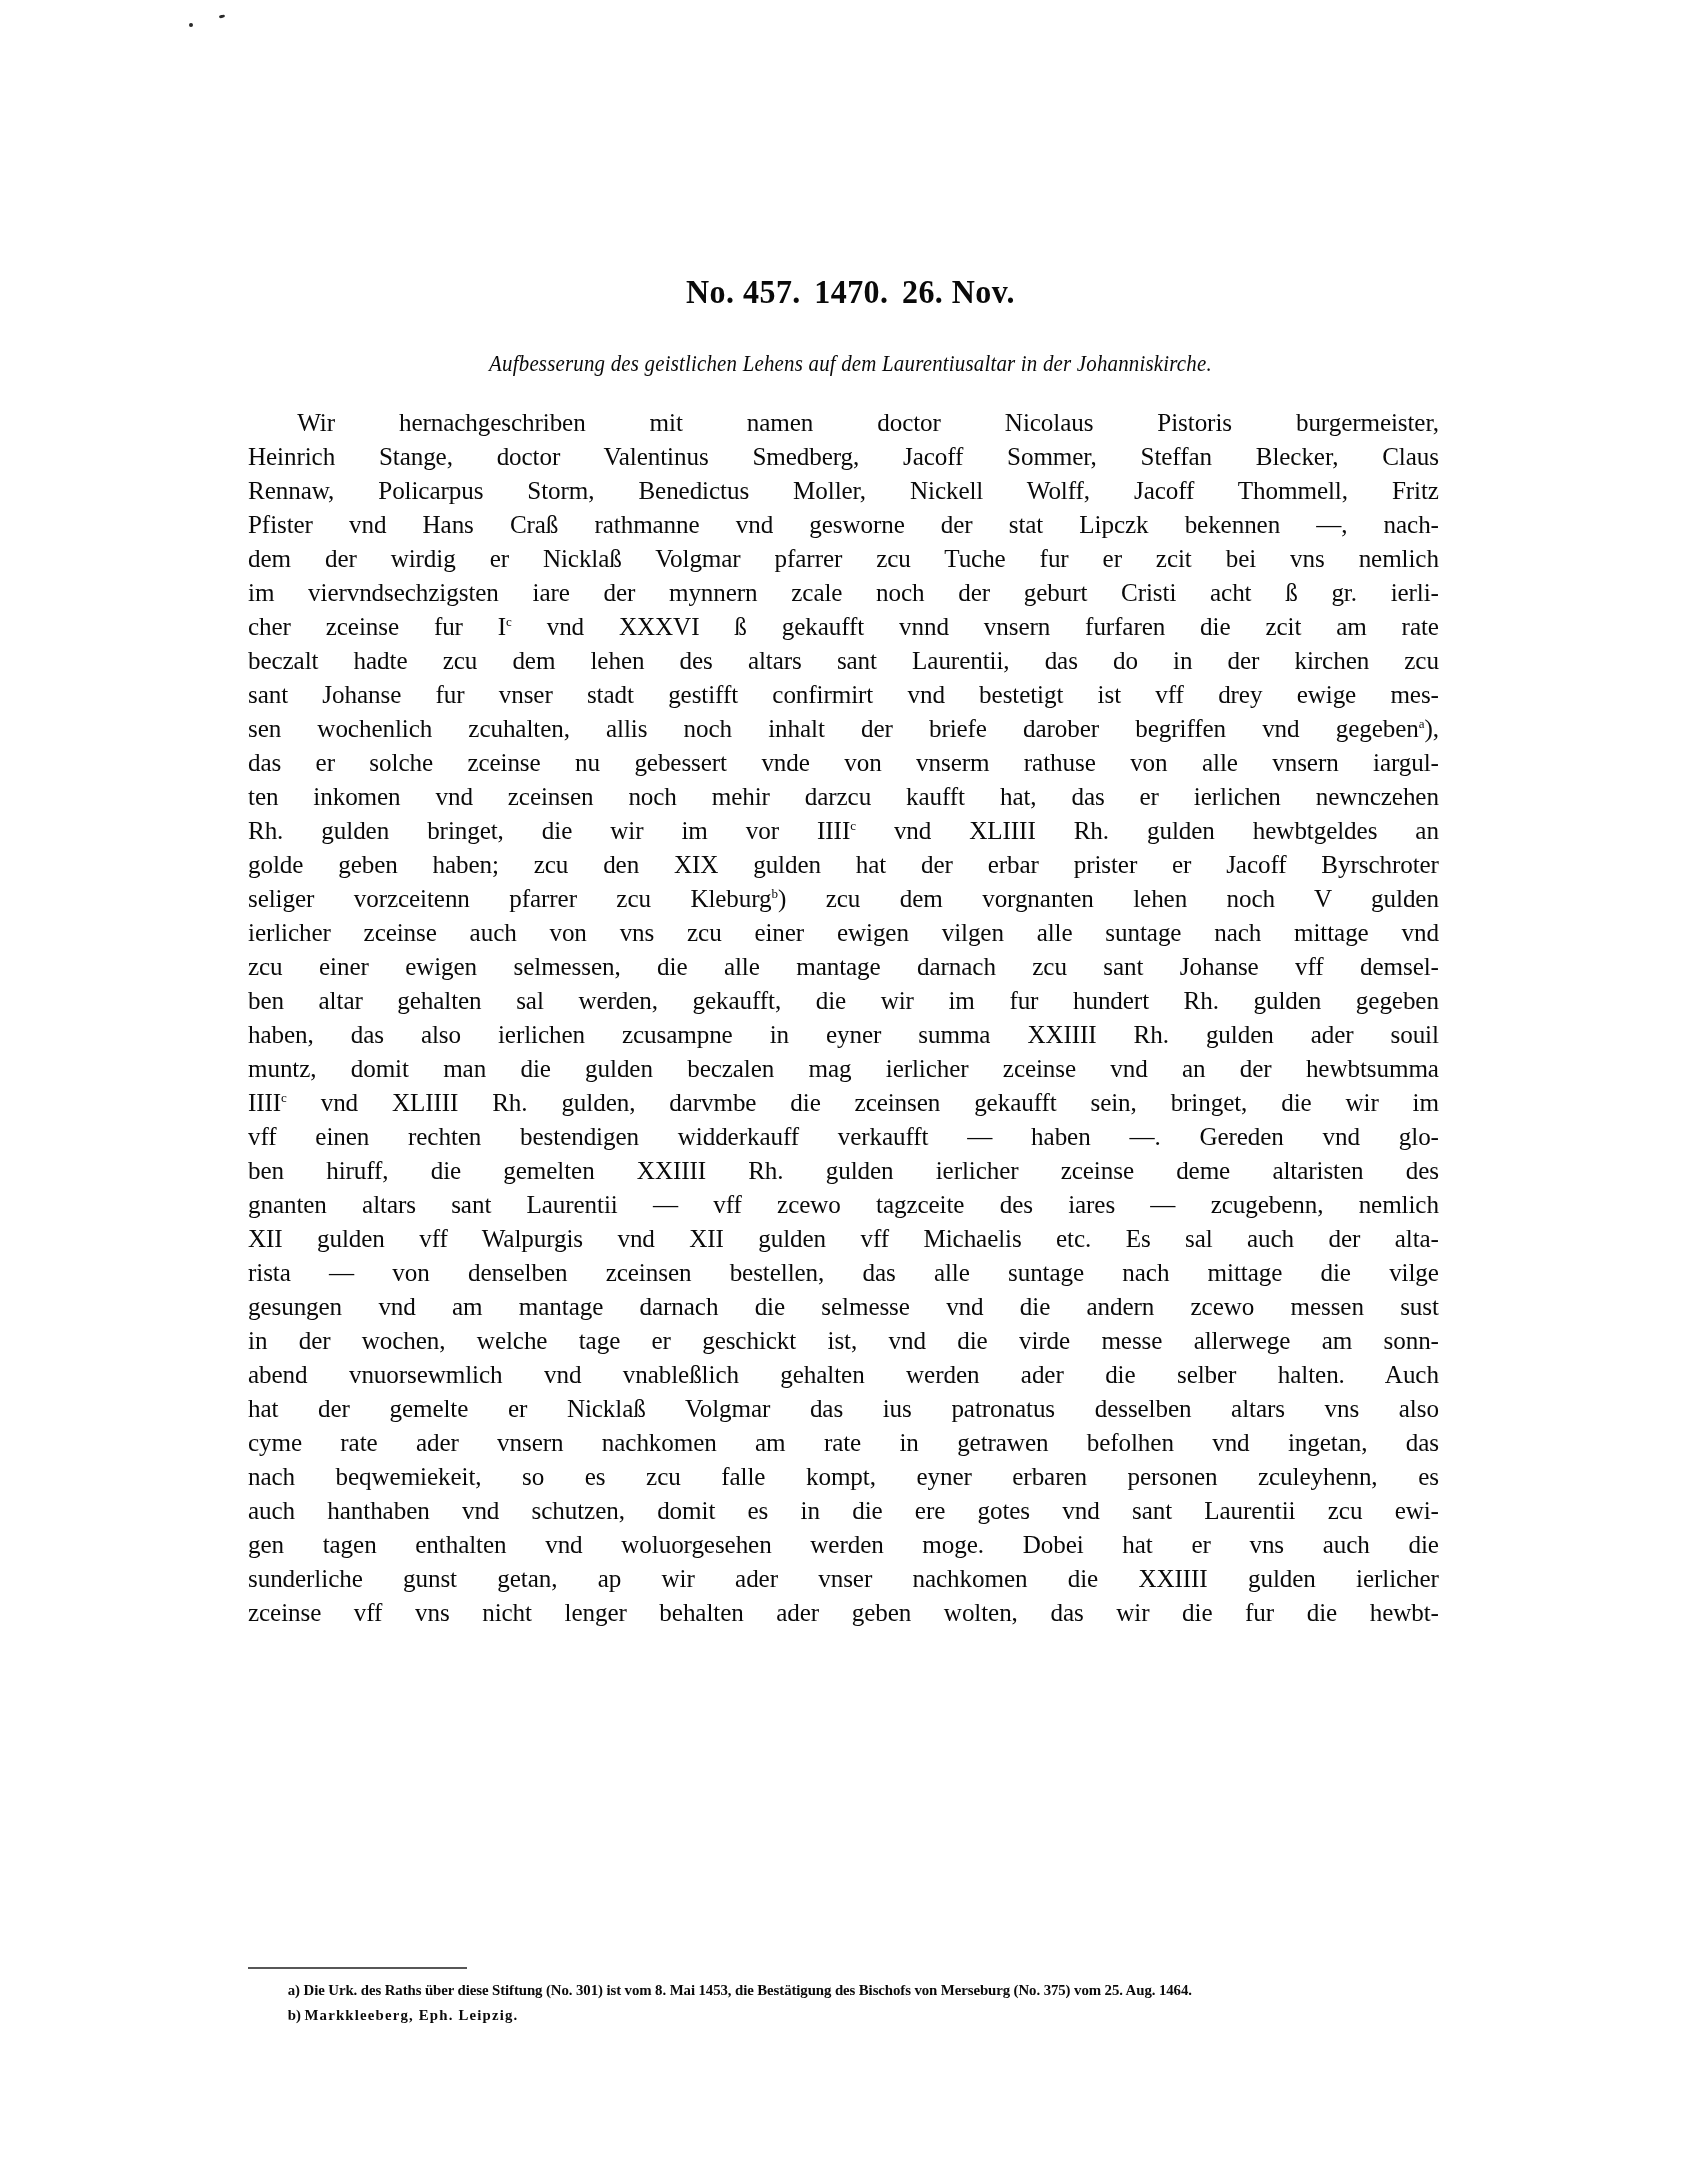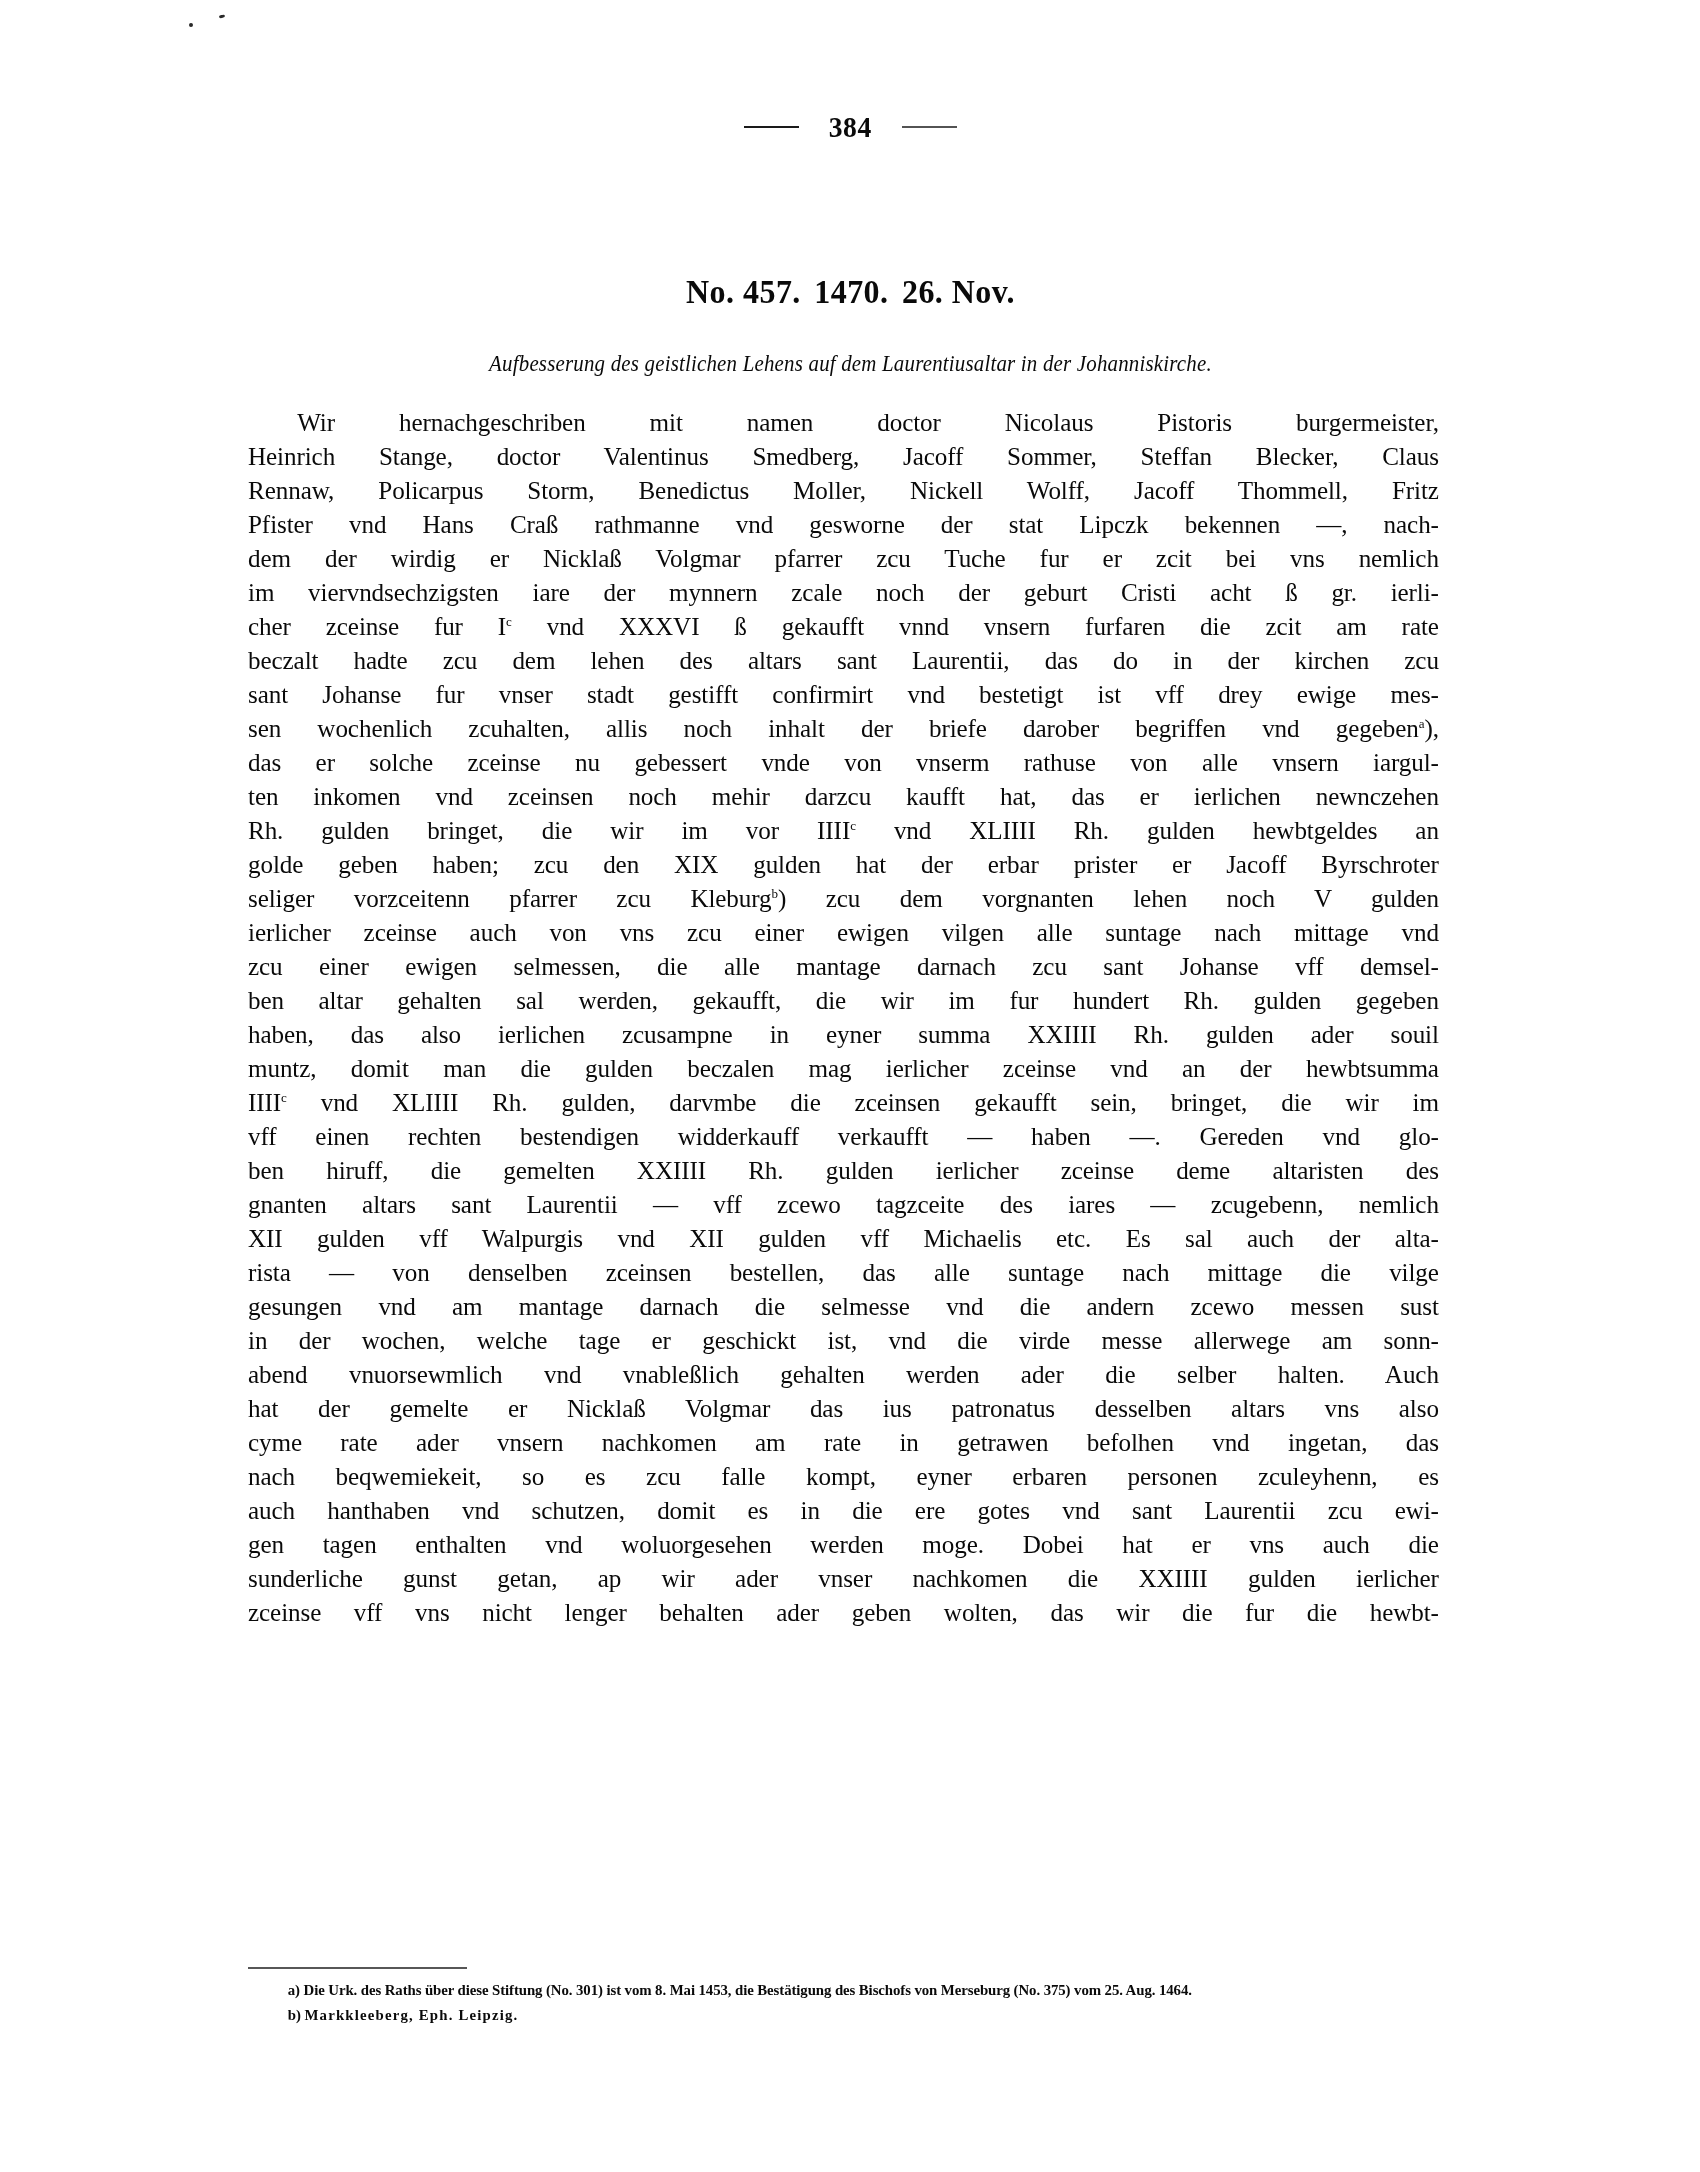--- a/index.html
+++ b/index.html
@@ -127,25 +127,20 @@
   .fn-spaced { letter-spacing: 1.2px; }
 </style>
 </head>
 <body>
 
 <div class="page">
 
   <span class="speck speck-a"></span>
   <span class="speck speck-b"></span>
 
-  <div class="runhead">
-    <span class="rule left"></span>
-    <span class="folio">384</span>
-    <span class="rule right"></span>
-  </div>
 
   <div class="doc-head">
     <span>No. 457.</span><span class="sp"></span><span>1470.</span><span class="sp"></span><span>26. Nov.</span>
   </div>
 
   <div class="doc-sub">Aufbesserung des geistlichen Lehens auf dem Laurentiusaltar in der Johanniskirche.</div>
 
   <div class="body">
     <p><span class="indent" style="float: left; height: 0.5px;"></span><span id="body-flow"><span style="display: block; text-align: justify; text-align-last: justify; white-space: normal; text-indent: 0px; margin-left: 0px;">Wir hernachgeschriben mit namen doctor Nicolaus Pistoris burgermeister,</span><span style="display: block; text-align: justify; text-align-last: justify; white-space: normal;">Heinrich Stange, doctor Valentinus Smedberg, Jacoff Sommer, Steffan Blecker, Claus</span><span style="display: block; text-align: justify; text-align-last: justify; white-space: normal;">Rennaw, Policarpus Storm, Benedictus Moller, Nickell Wolff, Jacoff Thommell, Fritz</span><span style="display: block; text-align: justify; text-align-last: justify; white-space: normal;">Pfister vnd Hans Craß rathmanne vnd gesworne der stat Lipczk bekennen —, nach-</span><span style="display: block; text-align: justify; text-align-last: justify; white-space: normal;">dem der wirdig er Nicklaß Volgmar pfarrer zcu Tuche fur er zcit bei vns nemlich</span><span style="display: block; text-align: justify; text-align-last: justify; white-space: normal;">im viervndsechzigsten iare der mynnern zcale noch der geburt Cristi acht ß gr. ierli-</span><span style="display: block; text-align: justify; text-align-last: justify; white-space: normal;">cher zceinse fur I<sup>c</sup> vnd XXXVI ß gekaufft vnnd vnsern furfaren die zcit am rate</span><span style="display: block; text-align: justify; text-align-last: justify; white-space: normal;">beczalt hadte zcu dem lehen des altars sant Laurentii, das do in der kirchen zcu</span><span style="display: block; text-align: justify; text-align-last: justify; white-space: normal;">sant Johanse fur vnser stadt gestifft confirmirt vnd bestetigt ist vff drey ewige mes-</span><span style="display: block; text-align: justify; text-align-last: justify; white-space: normal;">sen wochenlich zcuhalten, allis noch inhalt der briefe darober begriffen vnd gegeben<sup>a</sup>),</span><span style="display: block; text-align: justify; text-align-last: justify; white-space: normal;">das er solche zceinse nu gebessert vnde von vnserm rathuse von alle vnsern iargul-</span><span style="display: block; text-align: justify; text-align-last: justify; white-space: normal;">ten inkomen vnd zceinsen noch mehir darzcu kaufft hat, das er ierlichen newnczehen</span><span style="display: block; text-align: justify; text-align-last: justify; white-space: normal;">Rh. gulden bringet, die wir im vor IIII<sup>c</sup> vnd XLIIII Rh. gulden hewbtgeldes an</span><span style="display: block; text-align: justify; text-align-last: justify; white-space: normal;">golde geben haben; zcu den XIX gulden hat der erbar prister er Jacoff Byrschroter</span><span style="display: block; text-align: justify; text-align-last: justify; white-space: normal;">seliger vorzceitenn pfarrer zcu Kleburg<sup>b</sup>) zcu dem vorgnanten lehen noch V gulden</span><span style="display: block; text-align: justify; text-align-last: justify; white-space: normal;">ierlicher zceinse auch von vns zcu einer ewigen vilgen alle suntage nach mittage vnd</span><span style="display: block; text-align: justify; text-align-last: justify; white-space: normal;">zcu einer ewigen selmessen, die alle mantage darnach zcu sant Johanse vff demsel-</span><span style="display: block; text-align: justify; text-align-last: justify; white-space: normal;">ben altar gehalten sal werden, gekaufft, die wir im fur hundert Rh. gulden gegeben</span><span style="display: block; text-align: justify; text-align-last: justify; white-space: normal;">haben, das also ierlichen zcusampne in eyner summa XXIIII Rh. gulden ader souil</span><span style="display: block; text-align: justify; text-align-last: justify; white-space: normal;">muntz, domit man die gulden beczalen mag ierlicher zceinse vnd an der hewbtsumma</span><span style="display: block; text-align: justify; text-align-last: justify; white-space: normal;">IIII<sup>c</sup> vnd XLIIII Rh. gulden, darvmbe die zceinsen gekaufft sein, bringet, die wir im</span><span style="display: block; text-align: justify; text-align-last: justify; white-space: normal;">vff einen rechten bestendigen widderkauff verkaufft — haben —. Gereden vnd glo-</span><span style="display: block; text-align: justify; text-align-last: justify; white-space: normal;">ben hiruff, die gemelten XXIIII Rh. gulden ierlicher zceinse deme altaristen des</span><span style="display: block; text-align: justify; text-align-last: justify; white-space: normal;">gnanten altars sant Laurentii — vff zcewo tagzceite des iares — zcugebenn, nemlich</span><span style="display: block; text-align: justify; text-align-last: justify; white-space: normal;">XII gulden vff Walpurgis vnd XII gulden vff Michaelis etc. Es sal auch der alta-</span><span style="display: block; text-align: justify; text-align-last: justify; white-space: normal;">rista — von denselben zceinsen bestellen, das alle suntage nach mittage die vilge</span><span style="display: block; text-align: justify; text-align-last: justify; white-space: normal;">gesungen vnd am mantage darnach die selmesse vnd die andern zcewo messen sust</span><span style="display: block; text-align: justify; text-align-last: justify; white-space: normal;">in der wochen, welche tage er geschickt ist, vnd die virde messe allerwege am sonn-</span><span style="display: block; text-align: justify; text-align-last: justify; white-space: normal;">abend vnuorsewmlich vnd vnableßlich gehalten werden ader die selber halten. Auch</span><span style="display: block; text-align: justify; text-align-last: justify; white-space: normal;">hat der gemelte er Nicklaß Volgmar das ius patronatus desselben altars vns also</span><span style="display: block; text-align: justify; text-align-last: justify; white-space: normal;">cyme rate ader vnsern nachkomen am rate in getrawen befolhen vnd ingetan, das</span><span style="display: block; text-align: justify; text-align-last: justify; white-space: normal;">nach beqwemiekeit, so es zcu falle kompt, eyner erbaren personen zculeyhenn, es</span><span style="display: block; text-align: justify; text-align-last: justify; white-space: normal;">auch hanthaben vnd schutzen, domit es in die ere gotes vnd sant Laurentii zcu ewi-</span><span style="display: block; text-align: justify; text-align-last: justify; white-space: normal;">gen tagen enthalten vnd woluorgesehen werden moge. Dobei hat er vns auch die</span><span style="display: block; text-align: justify; text-align-last: justify; white-space: normal;">sunderliche gunst getan, ap wir ader vnser nachkomen die XXIIII gulden ierlicher</span><span style="display: block; text-align: justify; text-align-last: justify; white-space: normal;">zceinse vff vns nicht lenger behalten ader geben wolten, das wir die fur die hewbt-</span></span></p>
   </div>

